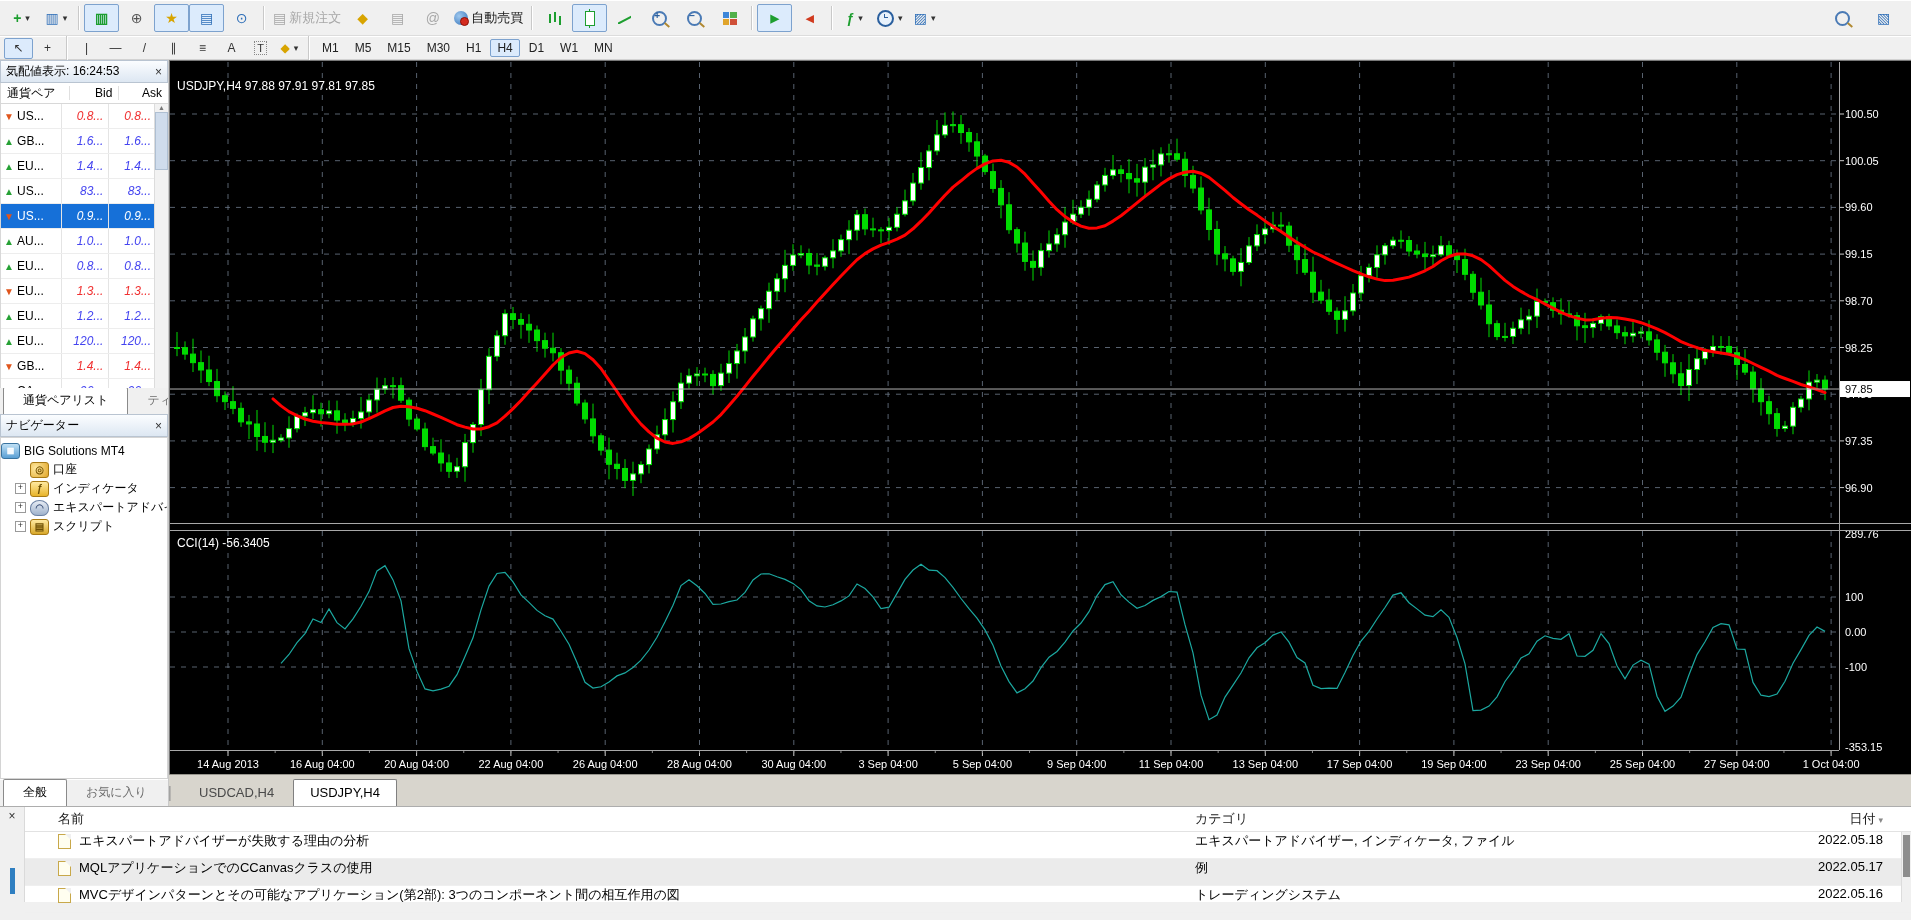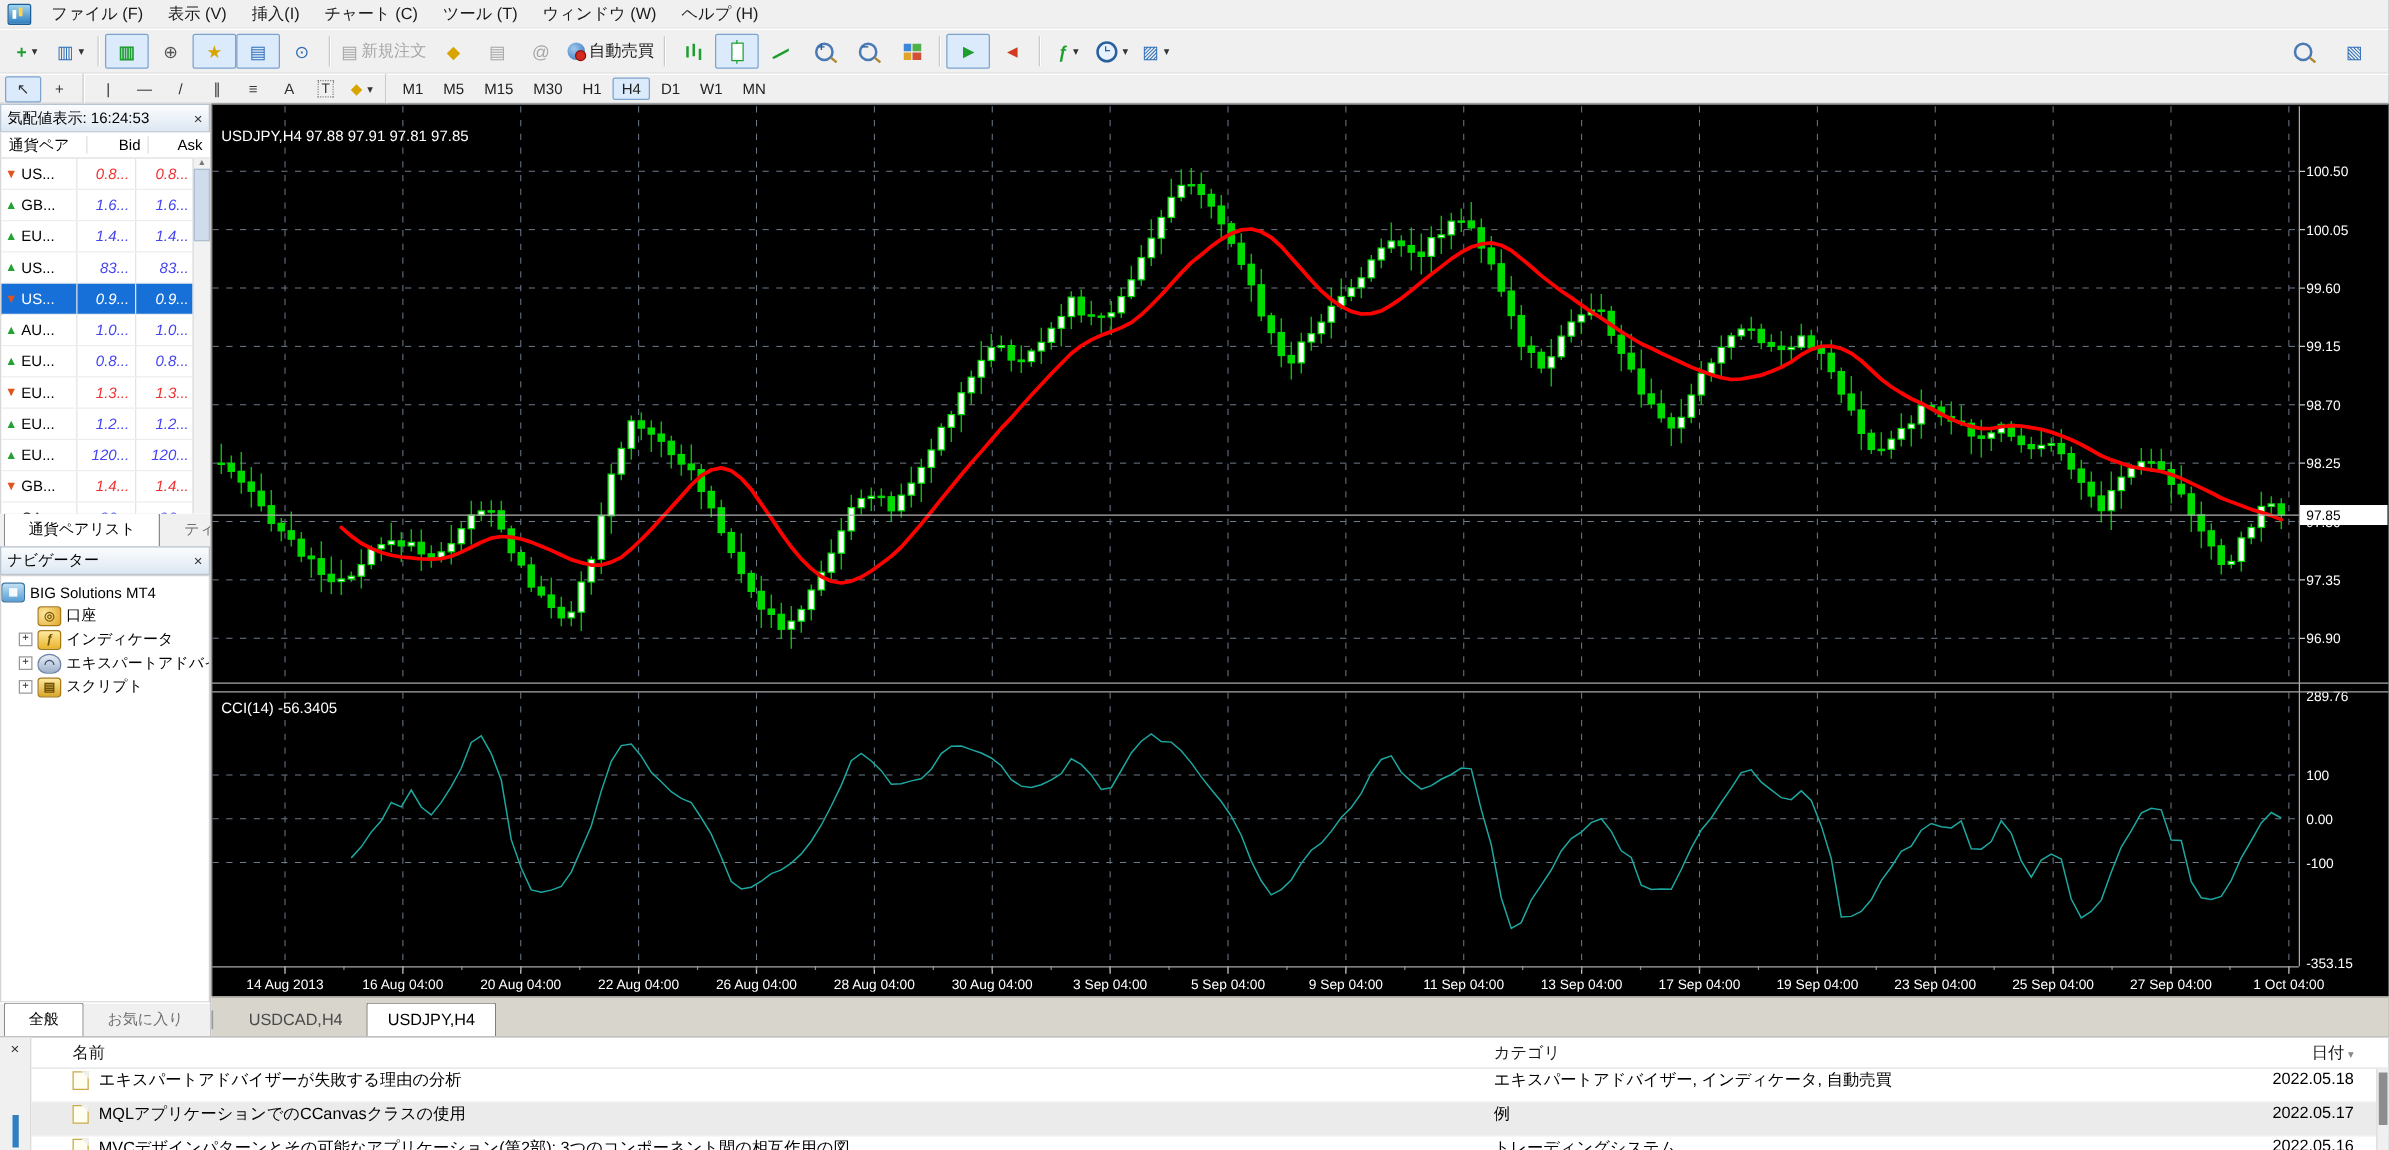--- a/index.html
+++ b/index.html
@@ -112,24 +112,20 @@
   .page-icon{width:11px;height:13px;background:#fffef0;border:1px solid #c8a84a;position:relative;flex-shrink:0;}
   .page-icon::after{content:"";position:absolute;right:-1px;top:-1px;border:3px solid #c8a84a;border-left-color:transparent;border-bottom-color:transparent;border-top-color:#f0f0f0;border-right-color:#f0f0f0;}
   .tb-scroll{position:absolute;right:0;top:25px;bottom:0;width:9px;background:#f0f0f0;border-left:1px solid #dcdcdc;}
   .tb-thumb{width:7px;height:42px;background:#8d8d8d;margin:3px auto;}
 </style>
 </head>
 <body>
 
 <div class="window">
 
-  <div class="menubar">
-    <span class="applogo"></span>
-    <span id="menu-items"><span class="menu-item">ファイル (F)</span><span class="menu-item">表示 (V)</span><span class="menu-item">挿入(I)</span><span class="menu-item">チャート (C)</span><span class="menu-item">ツール (T)</span><span class="menu-item">ウィンドウ (W)</span><span class="menu-item">ヘルプ (H)</span></span>
-  </div>
 
   <div class="toolbar1">
     <span class="tbtn">
         <span class="glyph-green">+</span>
         <span class="caret">▾</span>
       </span>
     <span class="tbtn">
         <span class="glyph-blue">▥</span>
         <span class="caret">▾</span>
       </span>
@@ -1006,21 +1002,21 @@
         <span class="tb-name">名前</span>
         <span class="tb-cat">カテゴリ</span>
         <span class="tb-date"><span>日付</span><span class="sort">▾</span></span>
       </div>
       <div id="tb-rows">
           <div class="tb-row">
             <span class="tb-name">
               <span class="page-icon"></span>
               <span>エキスパートアドバイザーが失敗する理由の分析</span>
             </span>
-            <span class="tb-cat">エキスパートアドバイザー, インディケータ, 自動売買</span>
+            <span class="tb-cat">エキスパートアドバイザー, インディケータ, ファイル</span>
             <span class="tb-date">2022.05.18</span>
           </div>
           <div class="tb-row alt">
             <span class="tb-name">
               <span class="page-icon"></span>
               <span>MQLアプリケーションでのCCanvasクラスの使用</span>
             </span>
             <span class="tb-cat">例</span>
             <span class="tb-date">2022.05.17</span>
           </div>

